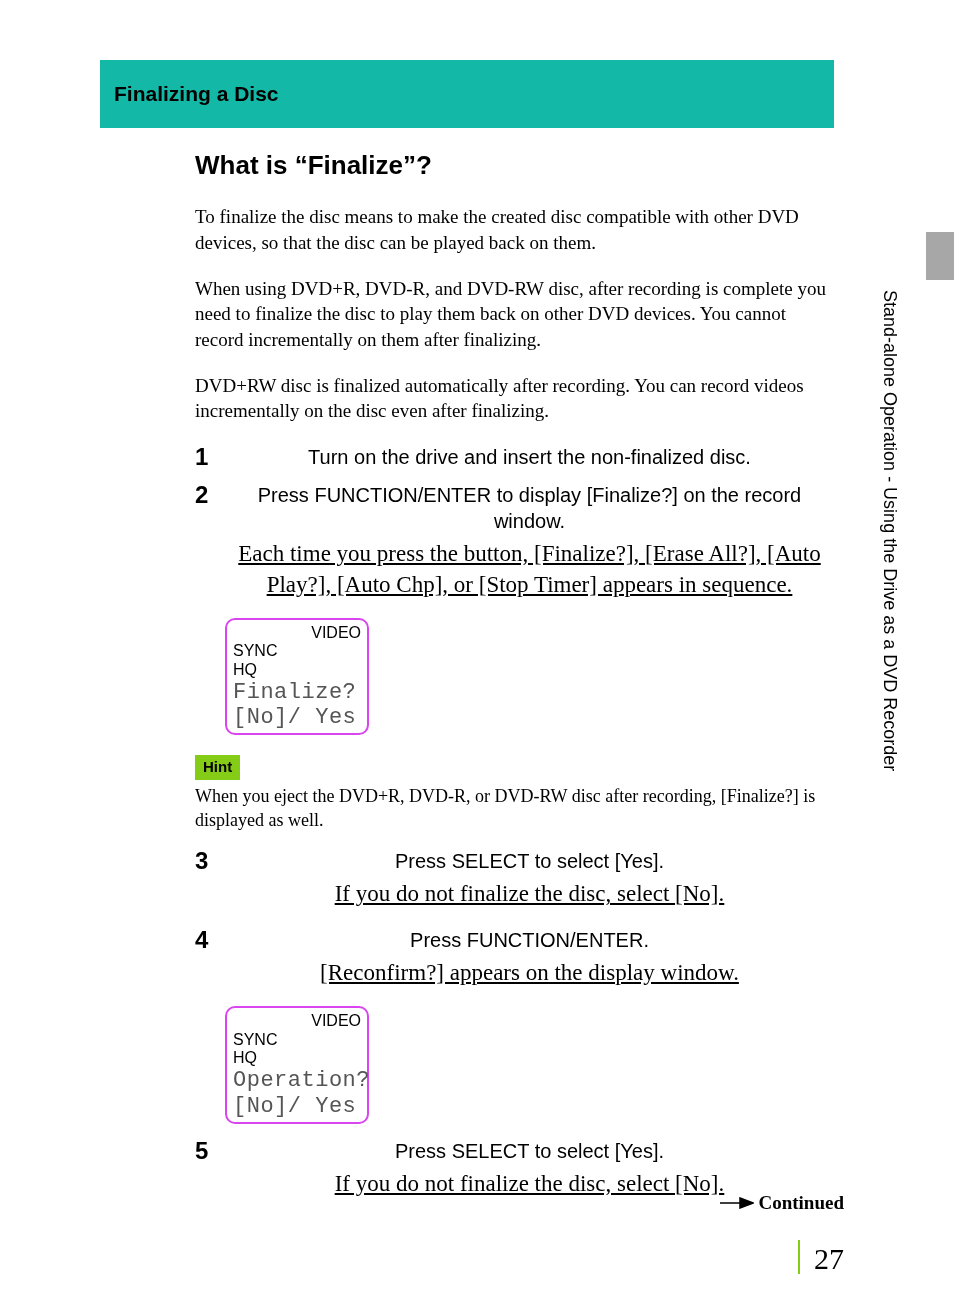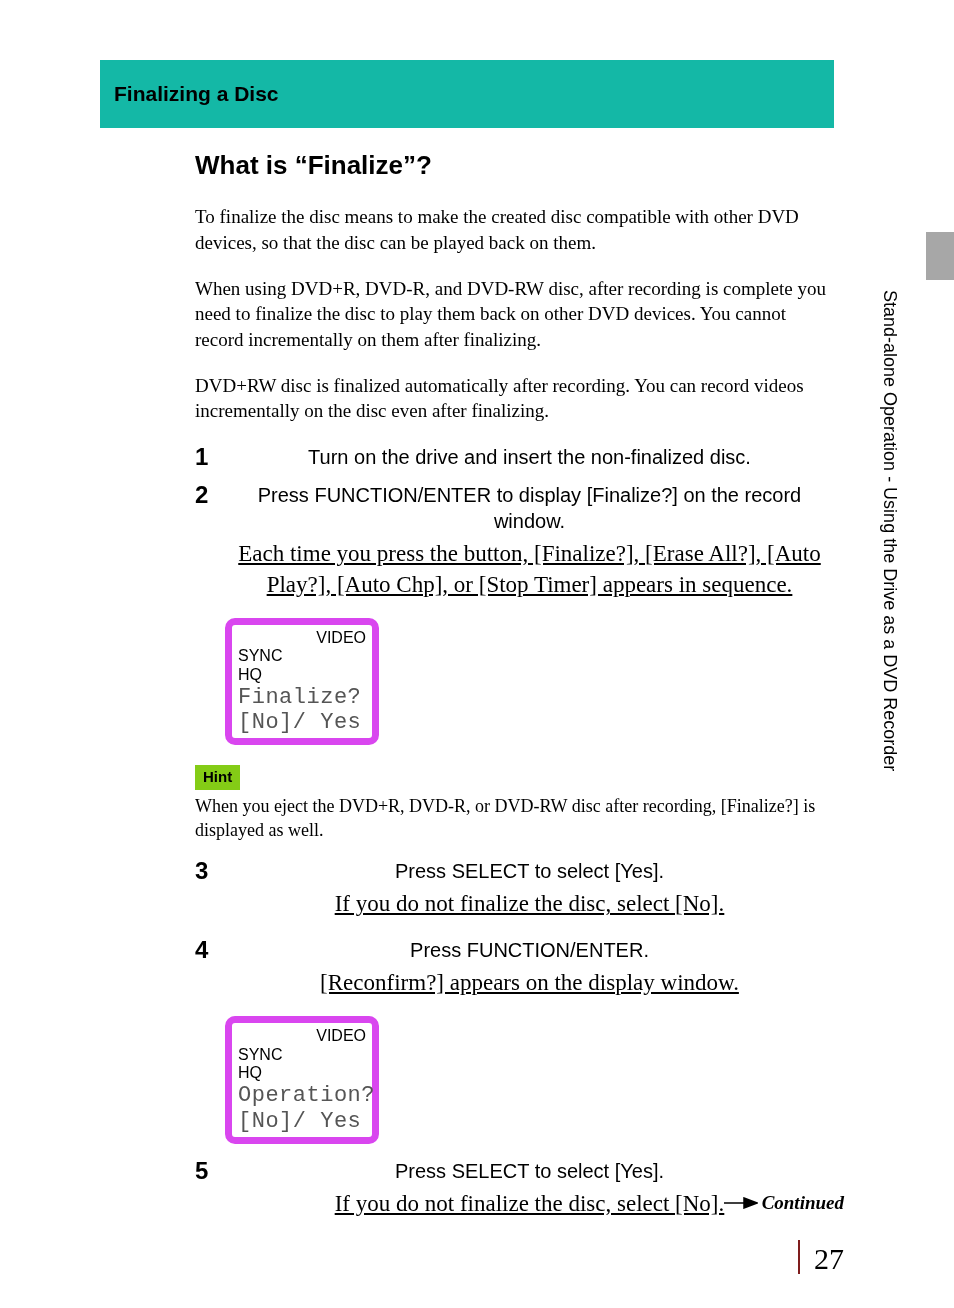--- a/index.html
+++ b/index.html
@@ -82,21 +82,21 @@
     margin-bottom: 4px;
     line-height: 1.3;
   }
   .step-text {
     font-family: "Times New Roman", Times, serif;
     font-size: 23px;
     margin-bottom: 10px;
     text-decoration: underline;
   }
   .display-box {
-    border: 7px solid #d946ef;
+    border: 2px solid #d946ef;
     border-radius: 10px;
     width: 128px;
     padding: 4px 6px;
     font-family: Arial, Helvetica, sans-serif;
     font-size: 16px;
     line-height: 1.15;
     margin: 6px 0 14px 30px;
   }
   .display-box .top-right {
     text-align: right;
@@ -121,35 +121,34 @@
   .hint-text {
     font-family: "Times New Roman", Times, serif;
     font-size: 18px;
     margin-bottom: 16px;
   }
   .continued {
     position: absolute;
     right: 110px;
     bottom: 92px;
     font-family: "Times New Roman", Times, serif;
-    font-style: italic;
     font-weight: bold;
     font-size: 19px;
     display: flex;
     align-items: center;
     gap: 4px;
   }
   .continued svg { display: inline-block; }
   .page-num {
     position: absolute;
     right: 110px;
     bottom: 34px;
     font-family: "Times New Roman", Times, serif;
     font-size: 30px;
-    border-left: 2px solid #7f1d1d;
+    border-left: 2px solid #84cc16;
     padding-left: 14px;
     line-height: 1;
     height: 34px;
     display: flex;
     align-items: flex-end;
   }
 </style>
 </head>
 <body>
 

